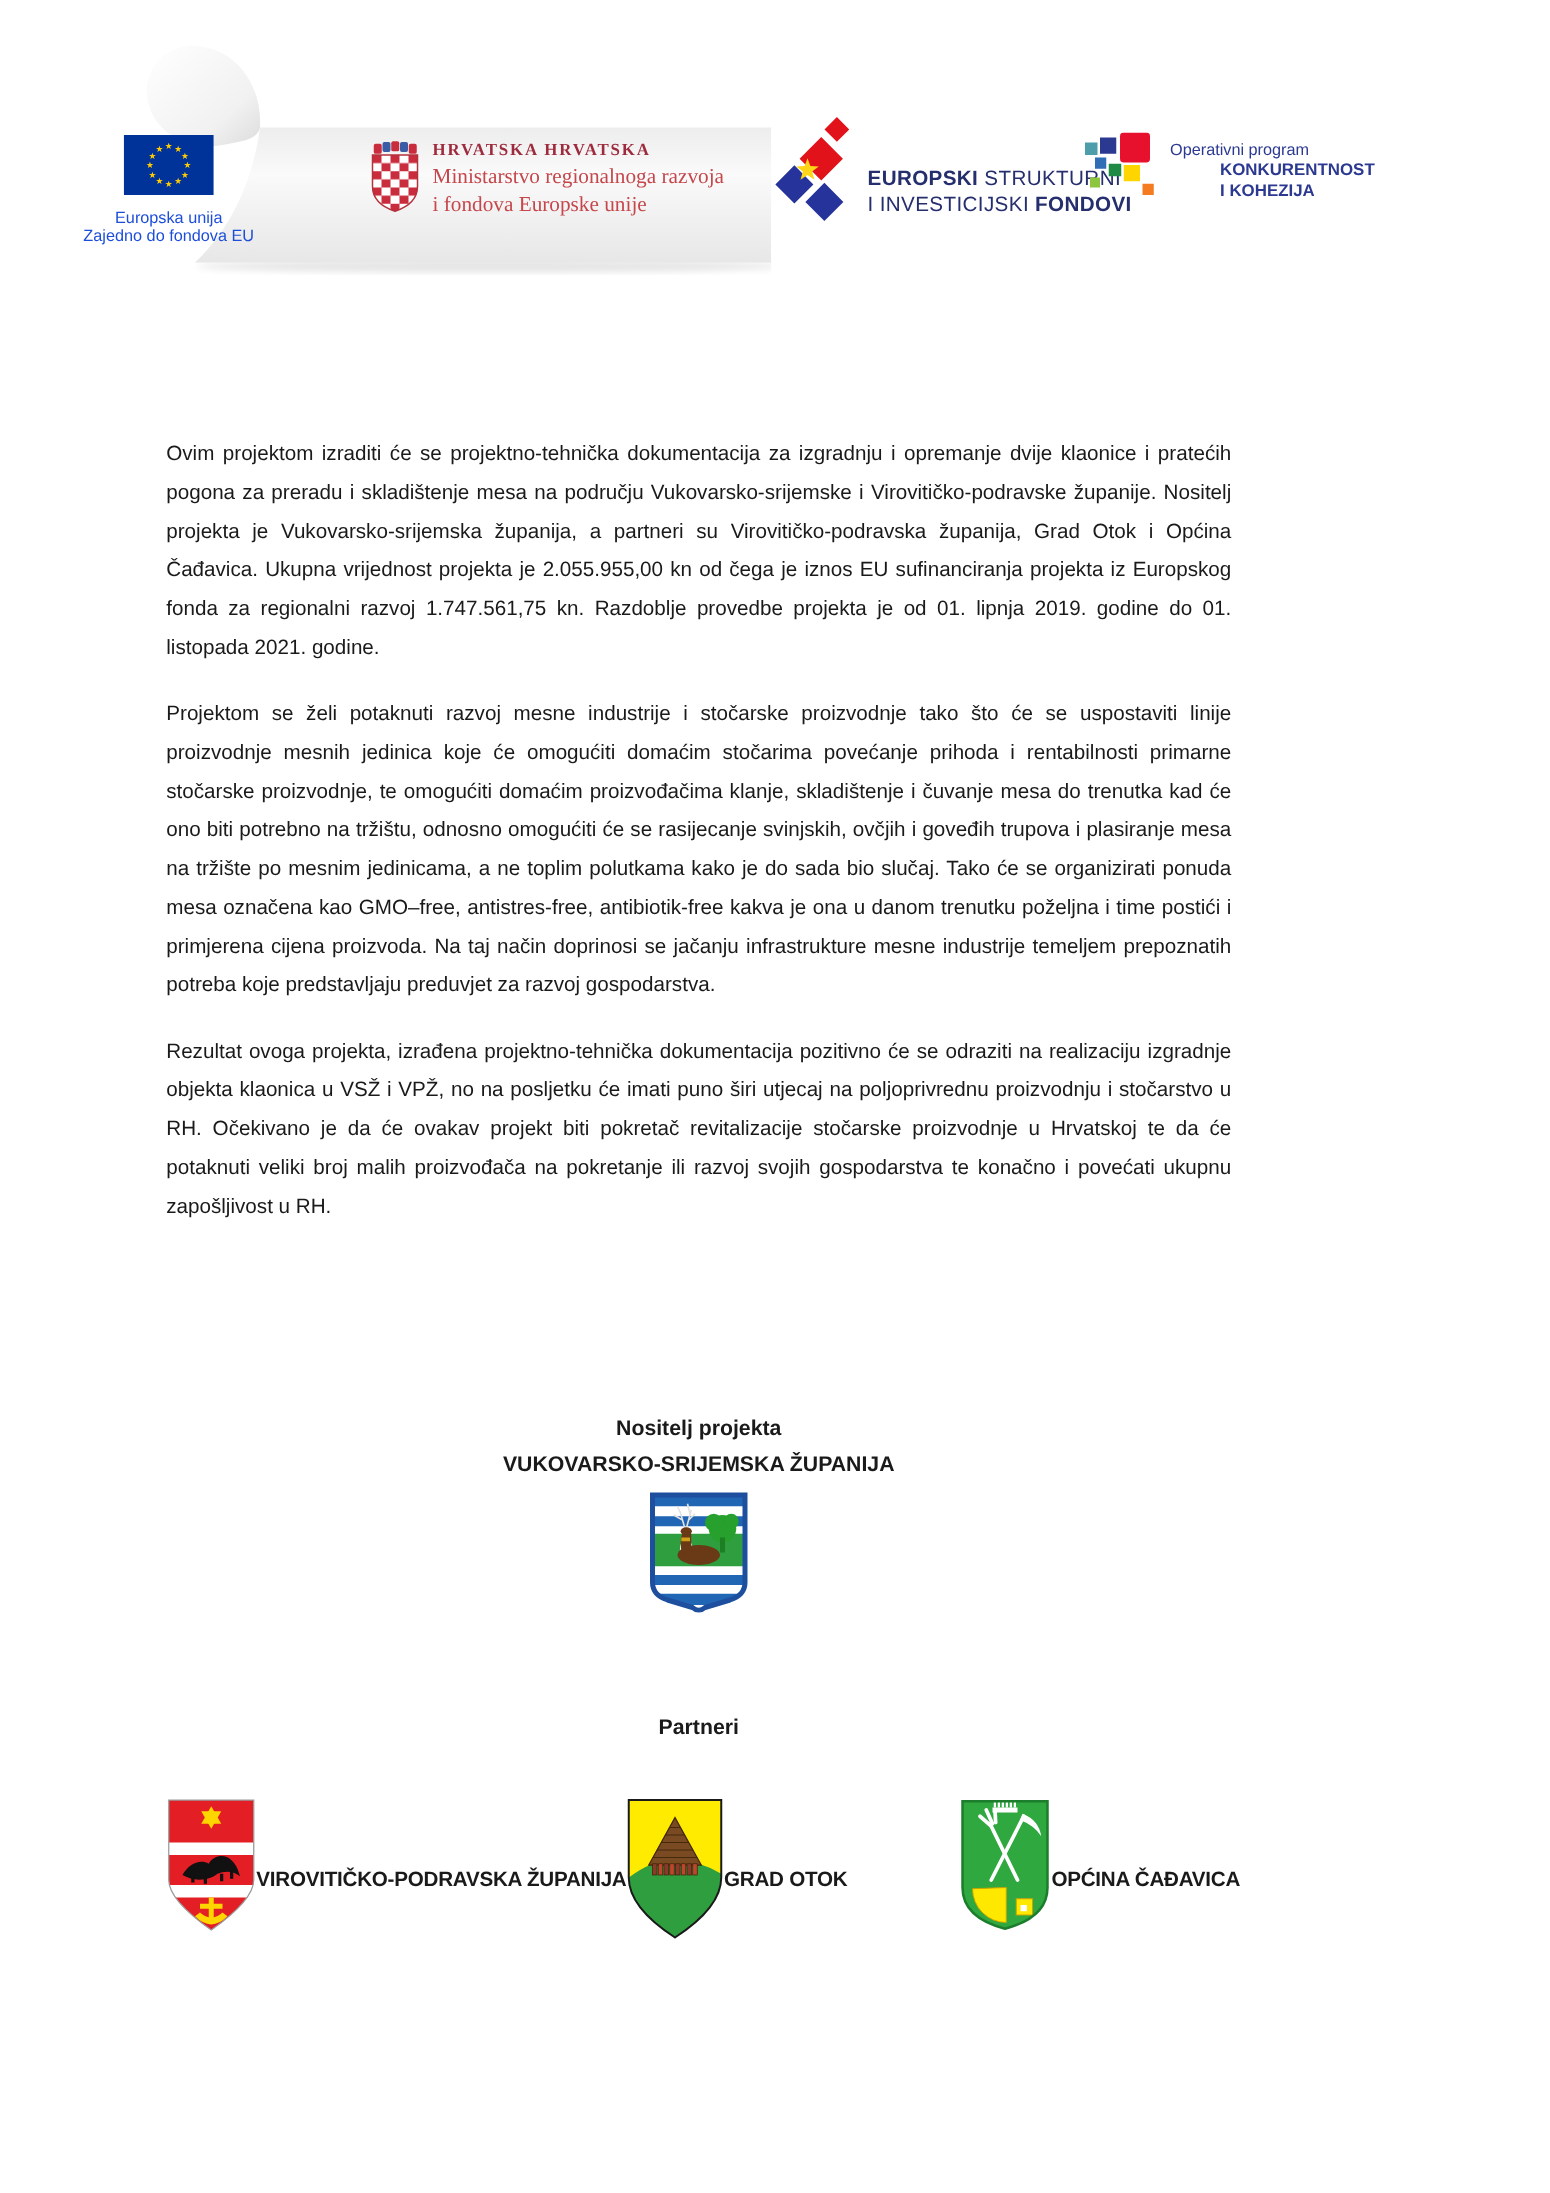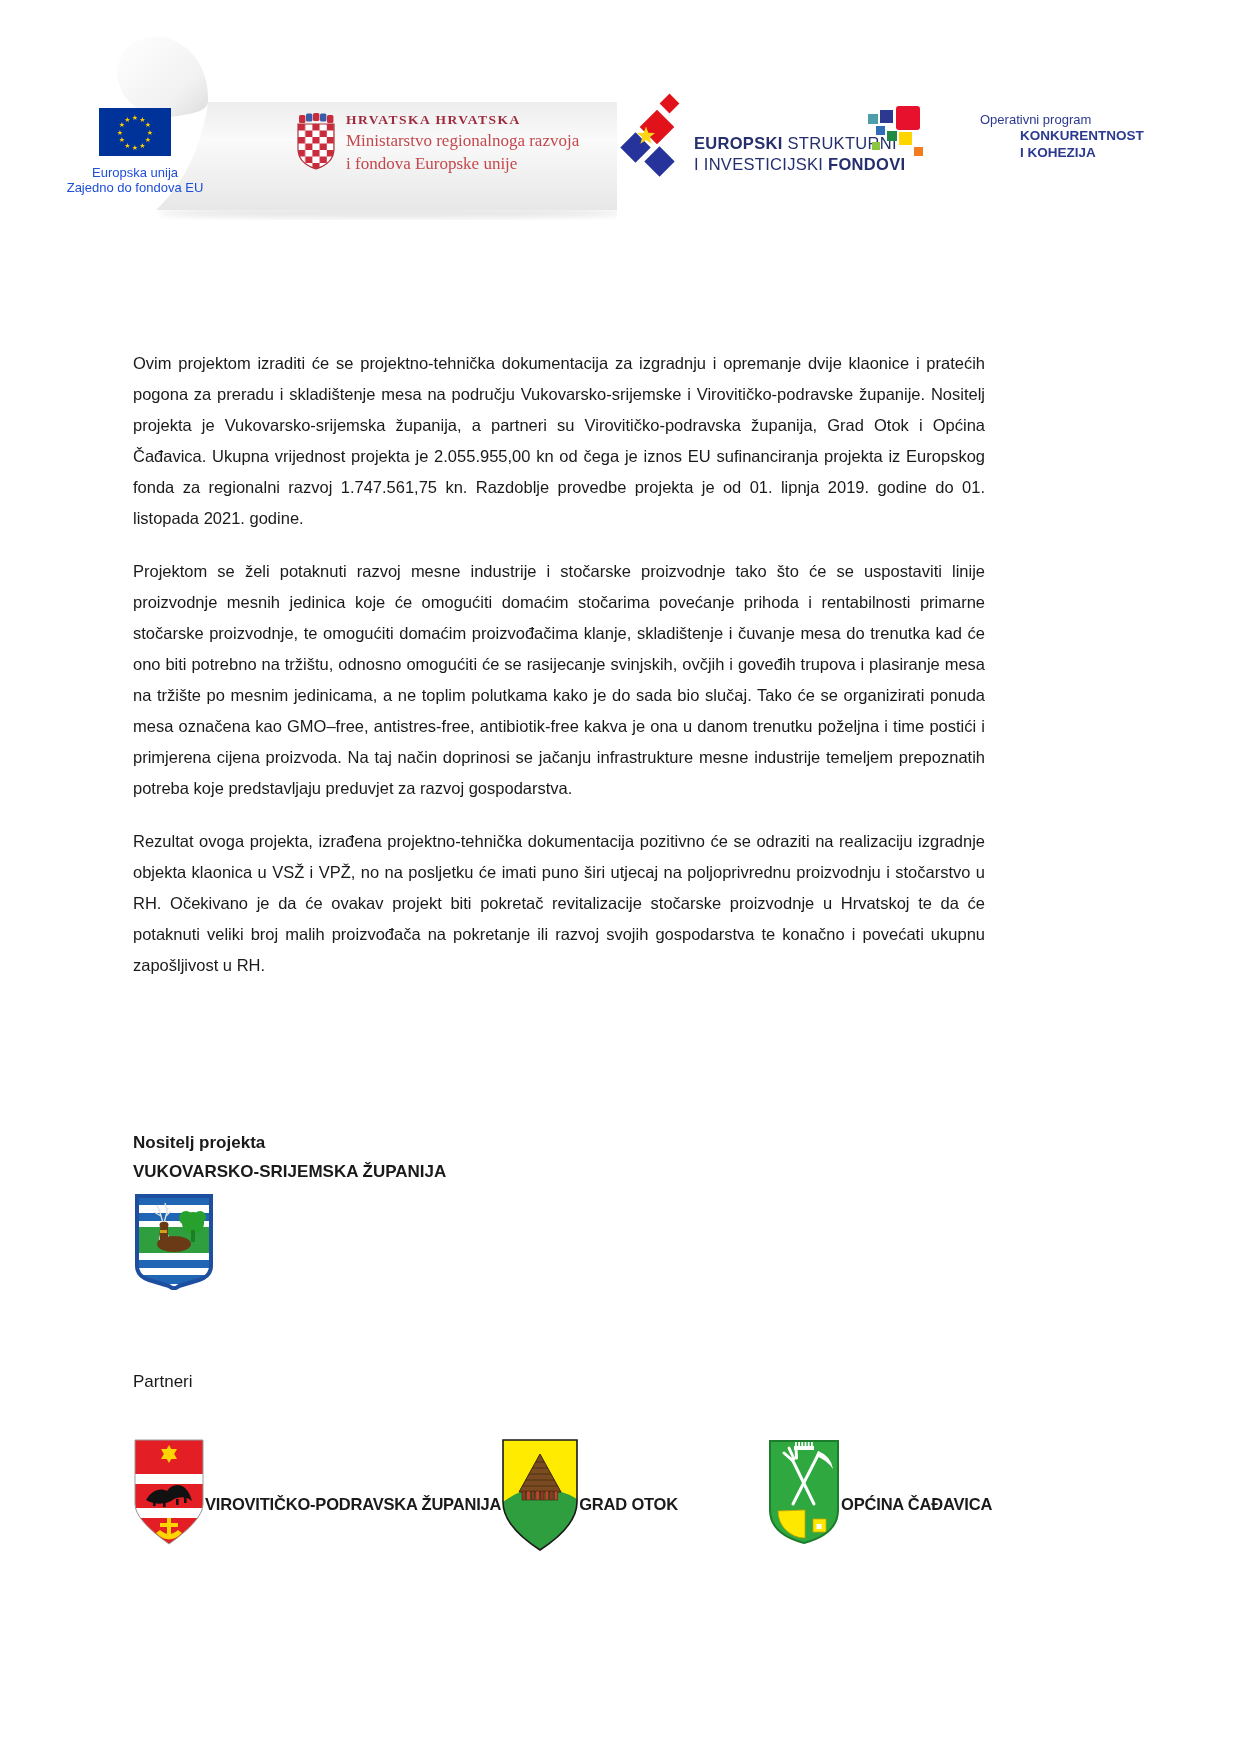--- a/index.html
+++ b/index.html
@@ -10,36 +10,36 @@
   
   .curl-svg{left:112px;top:24px;}
   .eu-logo{left:60px;top:108px;width:150px;text-align:center;}
   .eu-logo .txt{font-size:13px;line-height:15px;color:#1d4ed8;margin-top:5px;}
   .hr-block{left:296px;top:110px;display:flex;align-items:flex-start;}
   .hr-text{margin-left:10px;font-family:"Liberation Serif", serif;}
   .hr-text .rh{font-size:13.5px;font-weight:bold;letter-spacing:1.5px;color:#9E2B3D;margin-top:2px;}
   .hr-text .min{font-size:17px;color:#C5474C;line-height:21px;margin-top:2px;}
   .esif{left:616px;top:92px;display:flex;align-items:center;}
   .esif-text{margin-left:8px;color:#262F6E;font-size:16.5px;line-height:21px;letter-spacing:.3px;margin-top:28px;}
-  .opkk{left:866px;top:106px;display:flex;align-items:flex-start;gap:44px;}
+  .opkk{left:866px;top:106px;display:flex;align-items:flex-start;}
   .opkk-text{margin-left:10px;color:#2B3990;margin-top:6px;}
   .opkk-text .l1{font-size:13px;}
   .opkk-text .l2,.opkk-text .l3{font-size:13.5px;font-weight:bold;line-height:17px;padding-left:40px;}
 
   
   .doc-title{left:133px;top:257px;width:852px;text-align:center;font-weight:bold;
              font-size:17px;line-height:29px;color:#000;}
   .content{left:133px;top:348px;width:852px;}
   .content p{margin:0 0 22px 0;font-size:16.5px;line-height:31px;text-align:justify;}
 
-  .nositelj{left:133px;top:1128px;width:852px;}
+  .nositelj{left:133px;top:1128px;width:852px;text-align:center;}
   .nositelj .h{font-weight:bold;font-size:17px;line-height:29px;}
   .nositelj svg{margin-top:6px;}
 
-  .partneri-h{left:133px;top:1372px;width:852px;text-align:left;font-weight:normal;font-size:17px;}
+  .partneri-h{left:133px;top:1372px;width:852px;text-align:center;font-weight:bold;font-size:17px;}
   .partners-row{left:133px;top:1438px;width:900px;display:flex;}
   .partner{flex:1;display:flex;flex-direction:row;align-items:center;}
   .partner .shield-box{height:116px;display:flex;align-items:flex-start;justify-content:center;}
   .partner .label{margin-top:16px;font-weight:bold;font-size:16.5px;letter-spacing:-0.2px;white-space:nowrap;}
   b{font-weight:bold;}
 </style>
 </head>
 <body>
 
 <div class="page">

